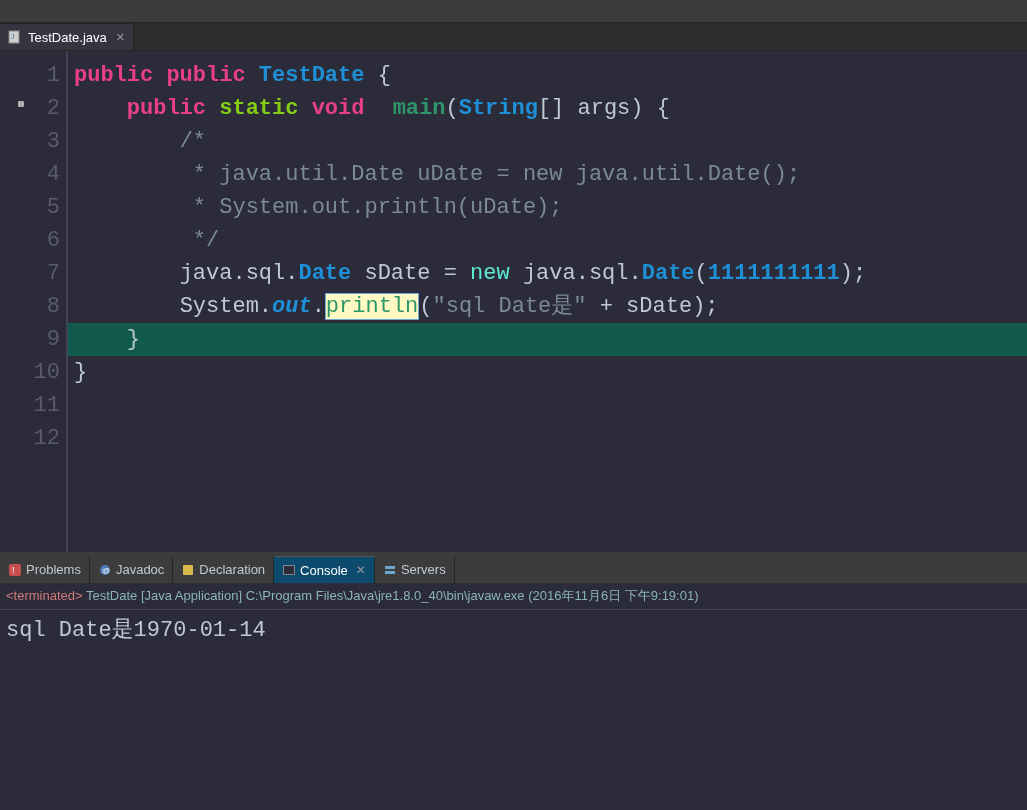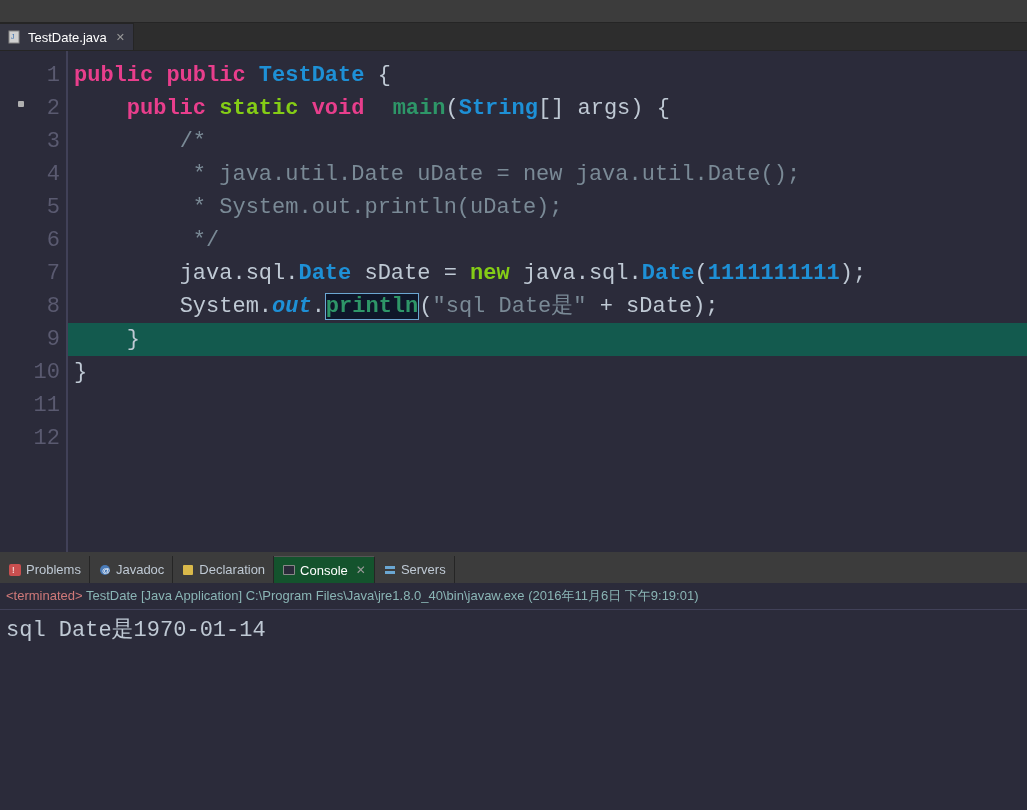--- a/index.html
+++ b/index.html
@@ -115,34 +115,33 @@
       z-index: 0;
     }
     .code-line span {
       position: relative;
       z-index: 1;
     }
     .kw-public { color: #e83e8c; font-weight: bold; }
     .kw-class { color: #e83e8c; font-weight: bold; }
     .kw-static { color: #84cc16; font-weight: bold; }
     .kw-void { color: #e83e8c; font-weight: bold; }
-    .kw-new { color: #84cc16; font-weight: bold; }
+    .kw-new { color: #5eead4; font-weight: normal; }
     .classname { color: #1e90d6; font-weight: bold; }
     .methodname { color: #2e9668; font-weight: bold; padding-left: 15px; }
     .funcname { color: #2e9668; }
     .comment { color: #7a8a96; }
     .plain { color: #bfc9d4; }
     .punct { color: #bfc9d4; }
     .italic { font-style: italic; }
     .strlit { color: #7a8a96; }
     .sel-method {
-      background: #0f172a;
+      background: #fef9c3;
       border: 1px solid #6ba7d2;
       padding: 0 0px;
-      font-weight: bold;
     }
     .bottom-panel {
       min-height: 258px;
       background: #2b2b3a;
       display: flex;
       flex-direction: column;
       border-top: 4px solid #3c3c3c;
     }
     .bottom-tabs {
       display: flex;
@@ -155,21 +154,21 @@
     .bottom-tab {
       display: flex;
       align-items: center;
       padding: 0 8px;
       color: #bfc9d4;
       border-right: 1px solid #252525;
       gap: 4px;
       cursor: pointer;
     }
     .bottom-tab.active {
-      background: #14532d;
+      background: #0c4a6e;
       color: #ffffff;
       border-top: 1px solid #555;
     }
     .tab-icon {
       width: 14px;
       height: 14px;
       display: inline-flex;
     }
     .console-status {
       background: #2b2b3a;

